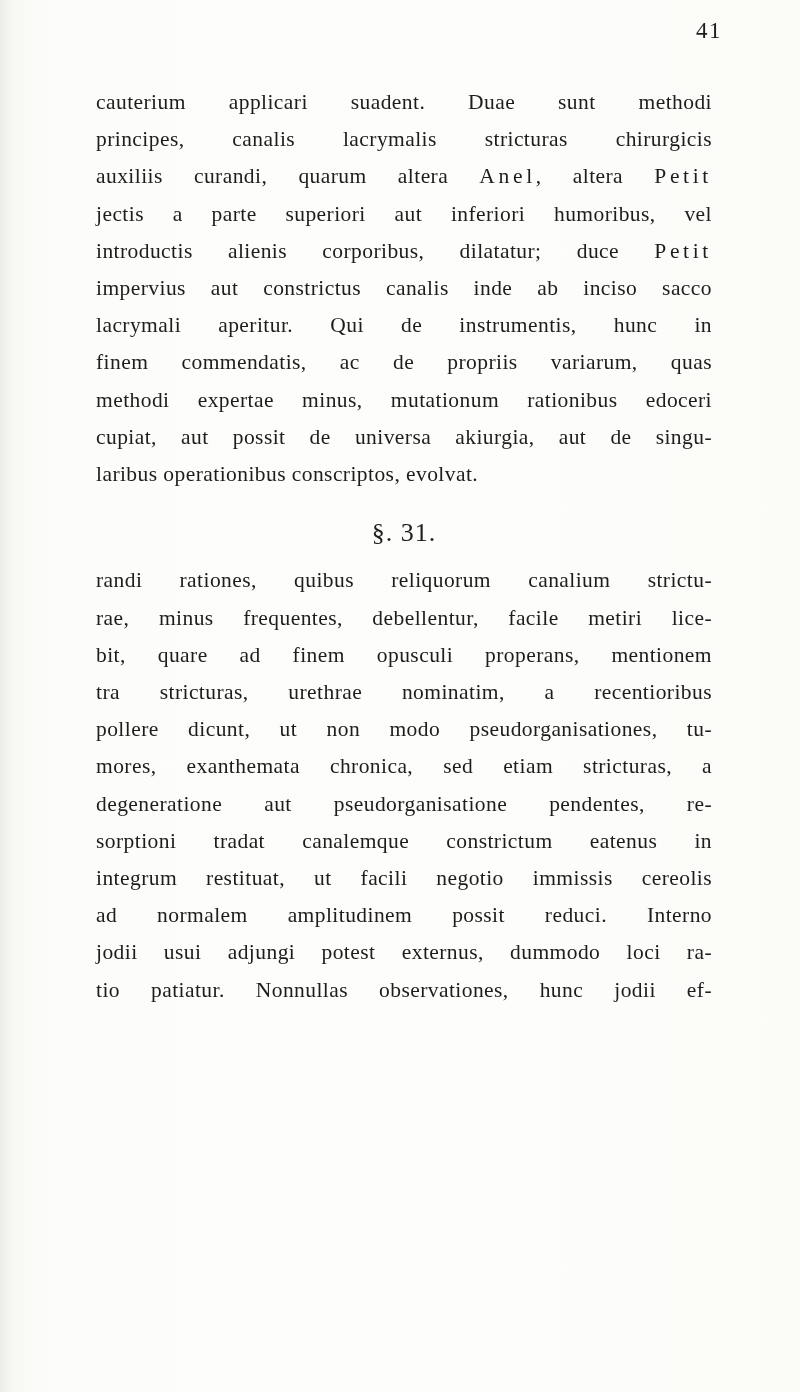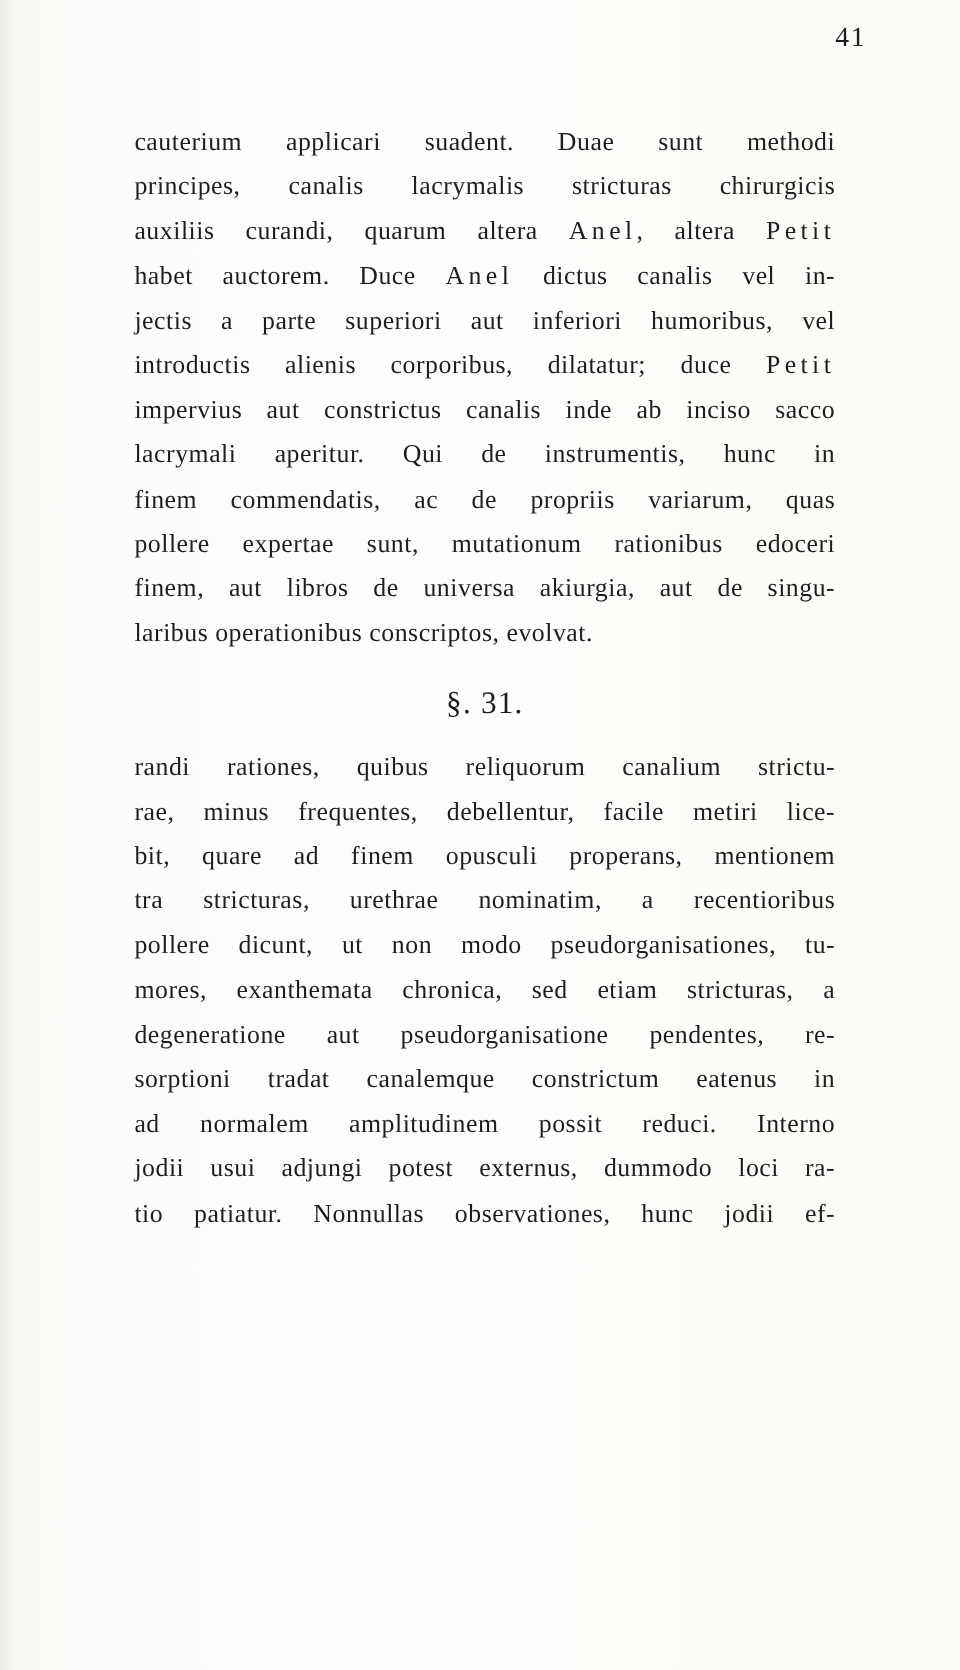--- a/index.html
+++ b/index.html
@@ -30,21 +30,21 @@
   .text-block {
     position: absolute;
     left: 96px;
     top: 84px;
     width: 616px;
     font-size: 21.5px;
     line-height: 37.2px;
     letter-spacing: 0.02em;
   }
   .paragraph {
-    margin: 16px;
+    margin: 0;
   }
   .line {
     text-align: justify;
     text-align-last: justify;
     white-space: normal;
   }
   .line-last {
     text-align-last: left;
   }
   .line-indent {
@@ -66,41 +66,41 @@
 <div class="page">
 
   <div class="page-number">41</div>
 
   <div class="text-block">
 
     <div class="paragraph">
         <div class="line">cauterium applicari suadent. Duae sunt methodi</div>
         <div class="line">principes, canalis lacrymalis stricturas chirurgicis</div>
         <div class="line">auxiliis curandi, quarum altera <span class="sperr">Anel</span>, altera <span class="sperr">Petit</span></div>
-        <div class="line">habet auctorem. Duce <span class="sperr">Anel</span> dictus canalis vel in-</div>
         <div class="line">jectis a parte superiori aut inferiori humoribus, vel</div>
         <div class="line">introductis alienis corporibus, dilatatur; duce <span class="sperr">Petit</span></div>
         <div class="line">impervius aut constrictus canalis inde ab inciso sacco</div>
         <div class="line">lacrymali aperitur. Qui de instrumentis, hunc in</div>
         <div class="line">finem commendatis, ac de propriis variarum, quas</div>
-        <div class="line">pollere expertae sunt, mutationum rationibus edoceri</div>
-        <div class="line">finem, aut libros de universa akiurgia, aut de singu-</div>
+        <div class="line">methodi expertae minus, mutationum rationibus edoceri</div>
+        <div class="line">cupiat, aut possit de universa akiurgia, aut de singu-</div>
         <div class="line line-last">laribus operationibus conscriptos, evolvat.</div>
       </div>
 
     <div class="section-heading">§. 31.</div>
 
     <div class="paragraph">
         <div class="line">randi rationes, quibus reliquorum canalium strictu-</div>
         <div class="line">rae, minus frequentes, debellentur, facile metiri lice-</div>
         <div class="line">bit, quare ad finem opusculi properans, mentionem</div>
         <div class="line">tra stricturas, urethrae nominatim, a recentioribus</div>
         <div class="line">pollere dicunt, ut non modo pseudorganisationes, tu-</div>
         <div class="line">mores, exanthemata chronica, sed etiam stricturas, a</div>
         <div class="line">degeneratione aut pseudorganisatione pendentes, re-</div>
         <div class="line">sorptioni tradat canalemque constrictum eatenus in</div>
+        <div class="line">integrum restituat, ut facili negotio immissis cereolis</div>
         <div class="line">ad normalem amplitudinem possit reduci. Interno</div>
         <div class="line">jodii usui adjungi potest externus, dummodo loci ra-</div>
         <div class="line">tio patiatur. Nonnullas observationes, hunc jodii ef-</div>
       </div>
 
   </div>
 </div>
 
 </body></html>

